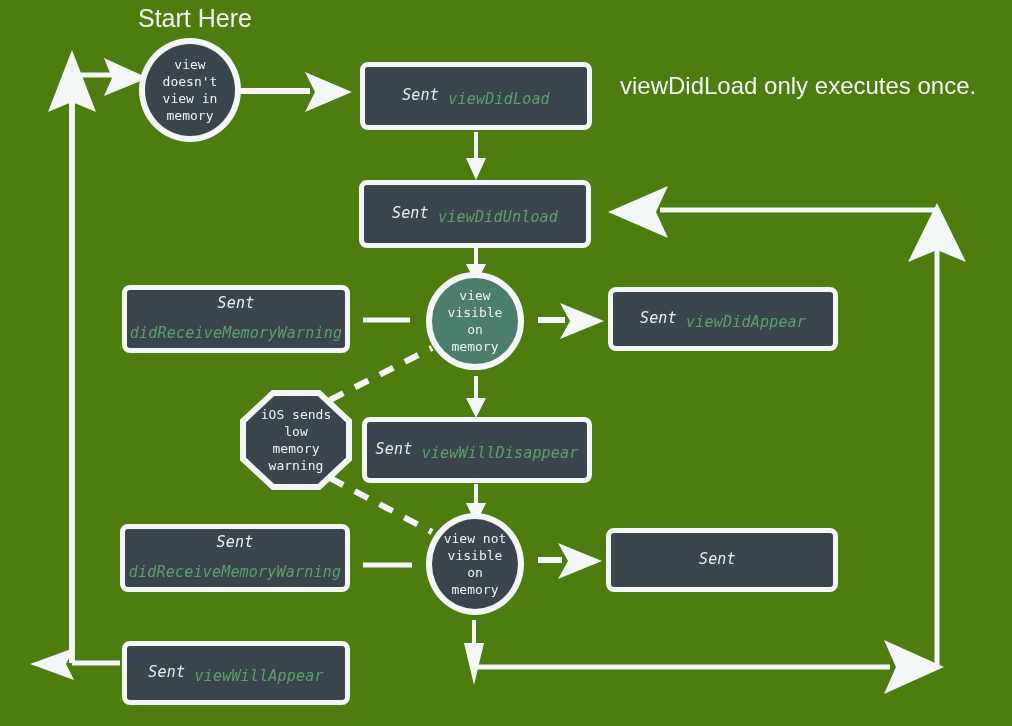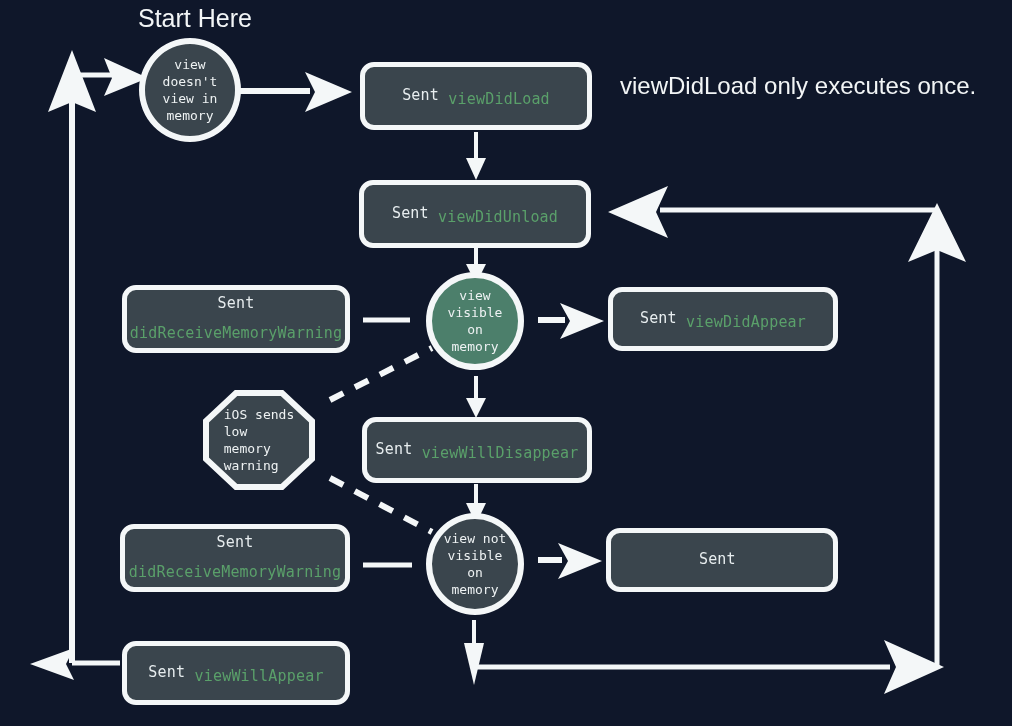--- a/index.html
+++ b/index.html
@@ -4,52 +4,53 @@
 <style>
   html, body {
     margin: 0;
     padding: 0;
     background: #3e4a52;
   }
   #canvas {
     position: relative;
     width: 1012px;
     height: 726px;
-    background: #0f172a;
+    background: #4d7c0f;
     overflow: hidden;
     font-family: "Liberation Sans", sans-serif;
   }
   #edges {
     position: absolute;
     left: 0; top: 0;
     width: 1012px;
     height: 726px;
     pointer-events: none;
   }
   
   .node {
     position: absolute;
     box-sizing: border-box;
     display: flex;
     align-items: center;
     justify-content: center;
-    text-align: left;
+    text-align: center;
     color: #eef2f3;
     z-index: 3;
   }
   
   .box {
     background: #3a454d;
     border: 5px solid #f4f7f8;
-    border-radius: 14px;
+    border-radius: 8px;
     font-family: "DejaVu Sans Mono", monospace;
     font-size: 15px;
     line-height: 1.45;
     letter-spacing: 0.2px;
     padding: 4px 10px;
+    font-style: italic;
   }
   .box .kw { color: #e7edef; }
   .box .sel { color: #5aa06a; margin-top: 8px; }
   .box.two-line { flex-direction: column; }
   
   .circle {
     border: 6px solid #f4f7f8;
     border-radius: 50%;
     background: #3a454d;
     font-family: "DejaVu Sans Mono", monospace;
@@ -59,20 +60,21 @@
   }
   .circle.green { background: #4c7f6b; }
   
   .octagon {
     border: 0;
     background: transparent;
     font-family: "DejaVu Sans Mono", monospace;
     font-size: 13px;
     line-height: 1.32;
     flex-direction: column;
+    margin-left: 37px;
   }
   .octagon .oct-shape {
     position: absolute;
     left: 0; top: 0; right: 0; bottom: 0;
   }
   .octagon .oct-text {
     position: relative;
     z-index: 2;
   }
   

